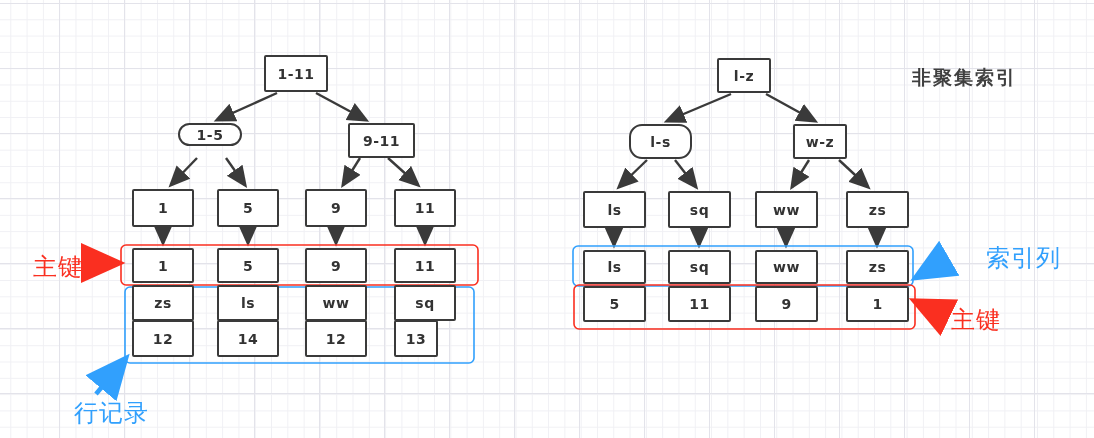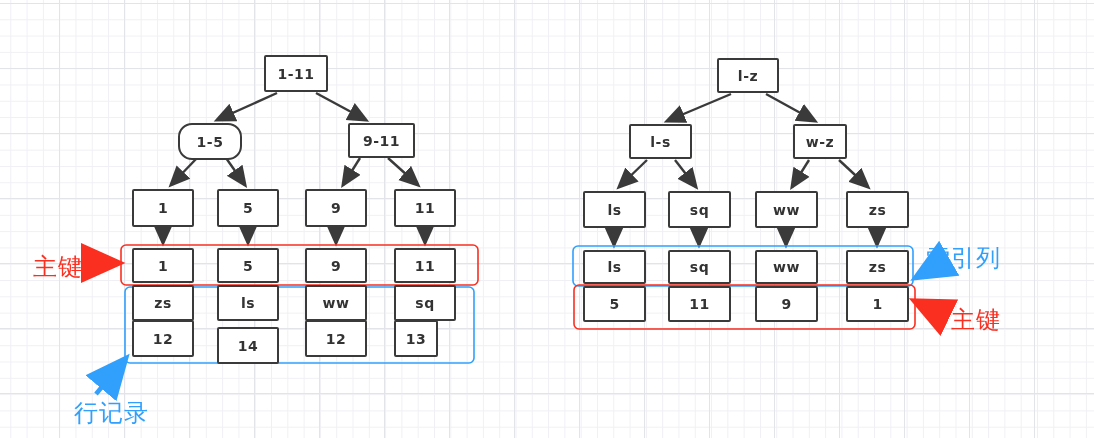--- a/index.html
+++ b/index.html
@@ -84,59 +84,60 @@
         <rect x="573" y="246" width="340" height="40" rx="5" fill="none" stroke="#31a0fd" stroke-width="1.6"></rect>
         <rect x="574" y="285" width="341" height="44" rx="5" fill="none" stroke="#fa2f20" stroke-width="1.6"></rect>
         <line x1="85" y1="263" x2="112" y2="263" stroke="#fa2f20" stroke-width="4.5" marker-end="url(#ah-red)"></line>
         <line x1="96" y1="394" x2="121" y2="364" stroke="#31a0fd" stroke-width="4.5" marker-end="url(#ah-blue)"></line>
         <line x1="948" y1="259" x2="922" y2="274" stroke="#31a0fd" stroke-width="4.5" marker-end="url(#ah-blue)"></line>
         <line x1="948" y1="317" x2="921" y2="304" stroke="#fa2f20" stroke-width="4.5" marker-end="url(#ah-red)"></line>
       </g>
   </svg>
 
 
+  <div class="diagram-title" style="left:912px;top:65px;">非聚集索引</div>
 
   <div id="nodes">
       <div class="node" style="left: 264px; top: 55px; width: 64px; height: 37px;">1-11</div>
-      <div class="node" style="left: 178px; top: 123px; width: 64px; height: 37px; border-radius: 14px;">1-5</div>
+      <div class="node" style="left: 178px; top: 123px; width: 64px; height: 23px; border-radius: 14px;">1-5</div>
       <div class="node" style="left: 348px; top: 123px; width: 67px; height: 35px;">9-11</div>
       <div class="node" style="left: 132px; top: 189px; width: 62px; height: 38px;">1</div>
       <div class="node" style="left: 217px; top: 189px; width: 62px; height: 38px;">5</div>
       <div class="node" style="left: 305px; top: 189px; width: 62px; height: 38px;">9</div>
       <div class="node" style="left: 394px; top: 189px; width: 62px; height: 38px;">11</div>
       <div class="node" style="left: 132px; top: 248px; width: 62px; height: 35px;">1</div>
       <div class="node" style="left: 217px; top: 248px; width: 62px; height: 35px;">5</div>
       <div class="node" style="left: 305px; top: 248px; width: 62px; height: 35px;">9</div>
       <div class="node" style="left: 394px; top: 248px; width: 62px; height: 35px;">11</div>
       <div class="node" style="left: 132px; top: 285px; width: 62px; height: 36px;">zs</div>
       <div class="node" style="left: 217px; top: 285px; width: 62px; height: 36px;">ls</div>
       <div class="node" style="left: 305px; top: 285px; width: 62px; height: 36px;">ww</div>
       <div class="node" style="left: 394px; top: 285px; width: 62px; height: 36px;">sq</div>
       <div class="node" style="left: 132px; top: 320px; width: 62px; height: 37px;">12</div>
-      <div class="node" style="left: 217px; top: 327px; width: 62px; height: 37px;">14</div>
+      <div class="node" style="left: 217px; top: 320px; width: 62px; height: 37px;">14</div>
       <div class="node" style="left: 305px; top: 320px; width: 62px; height: 37px;">12</div>
       <div class="node" style="left: 394px; top: 320px; width: 44px; height: 37px;">13</div>
-      <div class="node" style="left: 717px; top: 58px; width: 62px; height: 35px;">l-z</div>
-      <div class="node" style="left: 629px; top: 124px; width: 63px; height: 35px;">l-s</div>
+      <div class="node" style="left: 717px; top: 58px; width: 54px; height: 35px;">l-z</div>
+      <div class="node" style="left: 629px; top: 124px; width: 63px; height: 35px; border-radius: 13px;">l-s</div>
       <div class="node" style="left: 793px; top: 124px; width: 54px; height: 35px;">w-z</div>
       <div class="node" style="left: 583px; top: 191px; width: 63px; height: 37px;">ls</div>
       <div class="node" style="left: 668px; top: 191px; width: 63px; height: 37px;">sq</div>
       <div class="node" style="left: 755px; top: 191px; width: 63px; height: 37px;">ww</div>
       <div class="node" style="left: 846px; top: 191px; width: 63px; height: 37px;">zs</div>
       <div class="node" style="left: 583px; top: 250px; width: 63px; height: 34px;">ls</div>
       <div class="node" style="left: 668px; top: 250px; width: 63px; height: 34px;">sq</div>
       <div class="node" style="left: 755px; top: 250px; width: 63px; height: 34px;">ww</div>
       <div class="node" style="left: 846px; top: 250px; width: 63px; height: 34px;">zs</div>
       <div class="node" style="left: 583px; top: 286px; width: 63px; height: 36px;">5</div>
       <div class="node" style="left: 668px; top: 286px; width: 63px; height: 36px;">11</div>
       <div class="node" style="left: 755px; top: 286px; width: 63px; height: 36px;">9</div>
       <div class="node" style="left: 846px; top: 286px; width: 63px; height: 36px;">1</div>
     </div>
 
   <div class="ann-label" style="left: 33px; top: 251px; color: rgb(250, 47, 32);">主键</div>
 
   <div class="ann-label" style="left: 74px; top: 397px; color: rgb(49, 160, 253);">行记录</div>
 
-  <div class="ann-label" style="left: 926px; top: 242px; color: rgb(49, 160, 253);">索引列</div>
+  <div class="ann-label" style="left: 986px; top: 242px; color: rgb(49, 160, 253);">索引列</div>
 
   <div class="ann-label" style="left: 951px; top: 304px; color: rgb(250, 47, 32);">主键</div>
 
 </div>
 
 </body></html>

